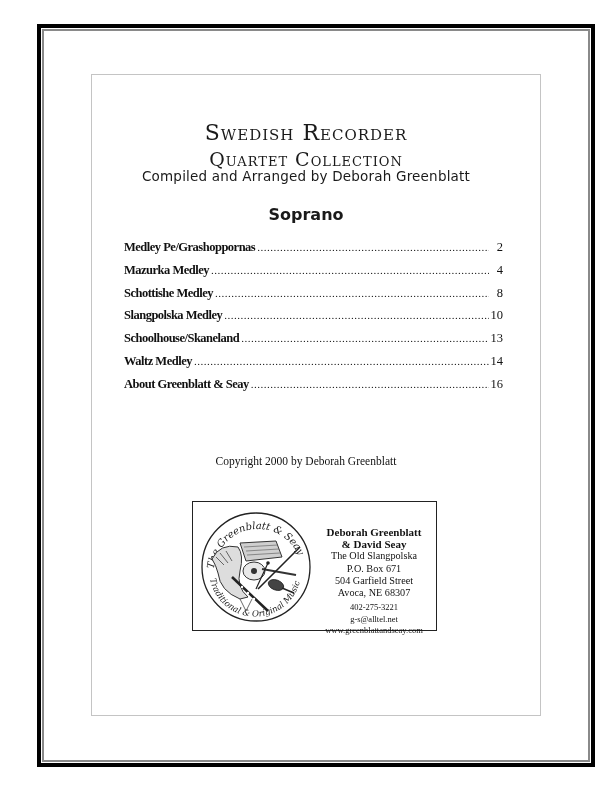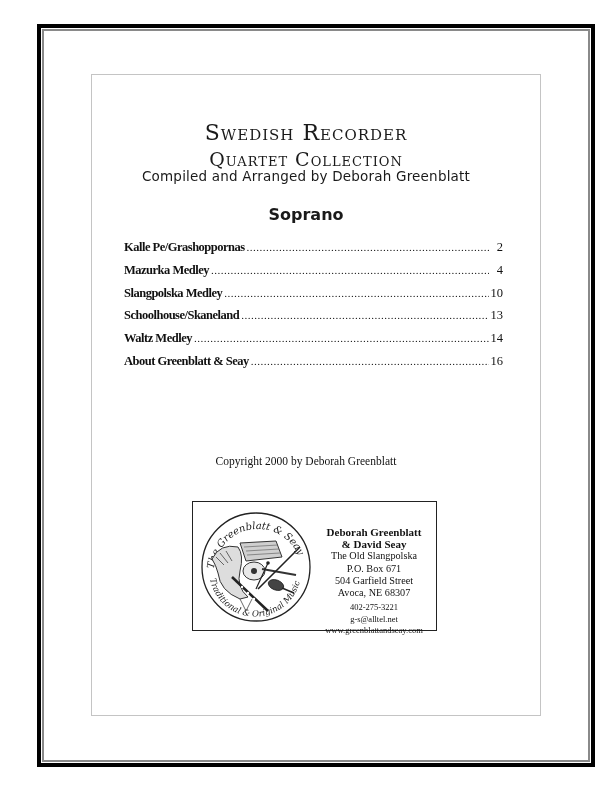--- a/index.html
+++ b/index.html
@@ -36,28 +36,33 @@
 
 <div class="page-box"></div>
 
 <div class="title title1">Swedish Recorder</div>
 <div class="title title2">Quartet Collection</div>
 <div class="subtitle">Compiled and Arranged by Deborah Greenblatt</div>
 <div class="part">Soprano</div>
 
 <div class="toc">
   <div class="toc-row">
-    <span class="toc-title">Kalle Pe/Grashoppornas</span>
+    <span class="toc-title">Medley Pe/Grashoppornas</span>
     <span class="toc-dots"></span>
     <span class="toc-page">2</span>
   </div>
   <div class="toc-row">
     <span class="toc-title">Mazurka Medley</span>
     <span class="toc-dots"></span>
     <span class="toc-page">4</span>
+  </div>
+  <div class="toc-row">
+    <span class="toc-title">Schottishe Medley</span>
+    <span class="toc-dots"></span>
+    <span class="toc-page">8</span>
   </div>
   <div class="toc-row">
     <span class="toc-title">Slangpolska Medley</span>
     <span class="toc-dots"></span>
     <span class="toc-page">10</span>
   </div>
   <div class="toc-row">
     <span class="toc-title">Schoolhouse/Skaneland</span>
     <span class="toc-dots"></span>
     <span class="toc-page">13</span>

